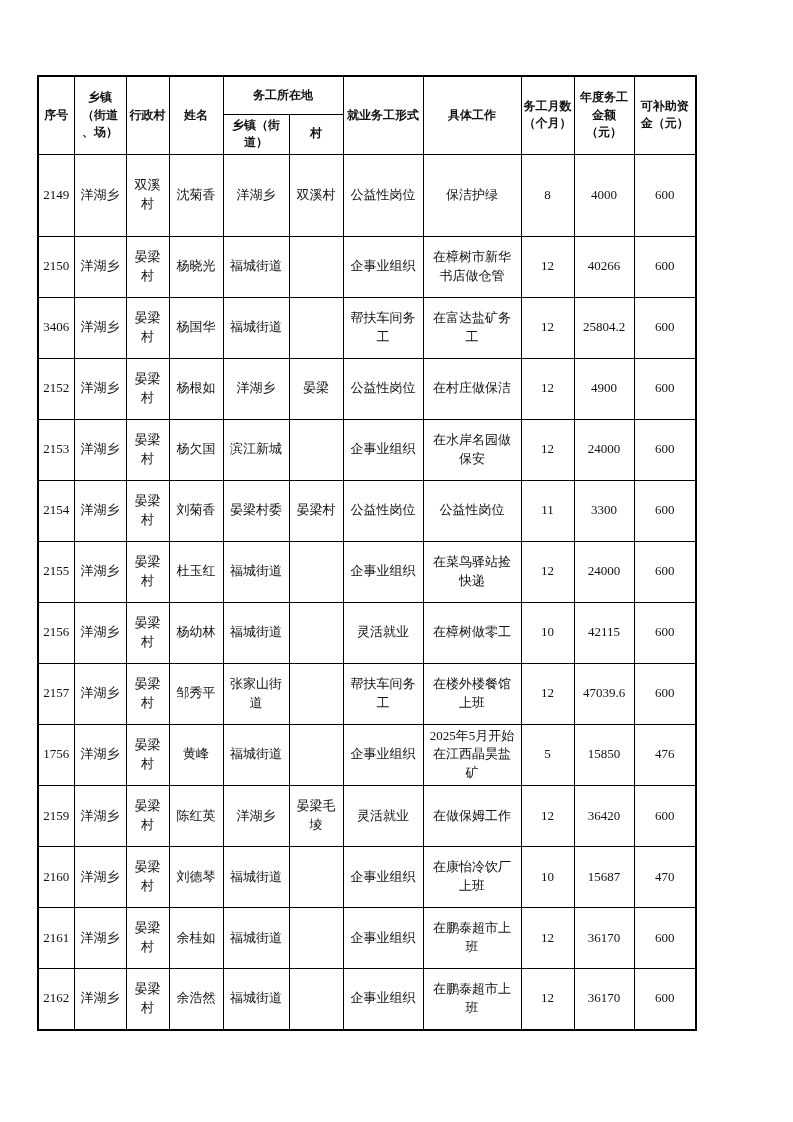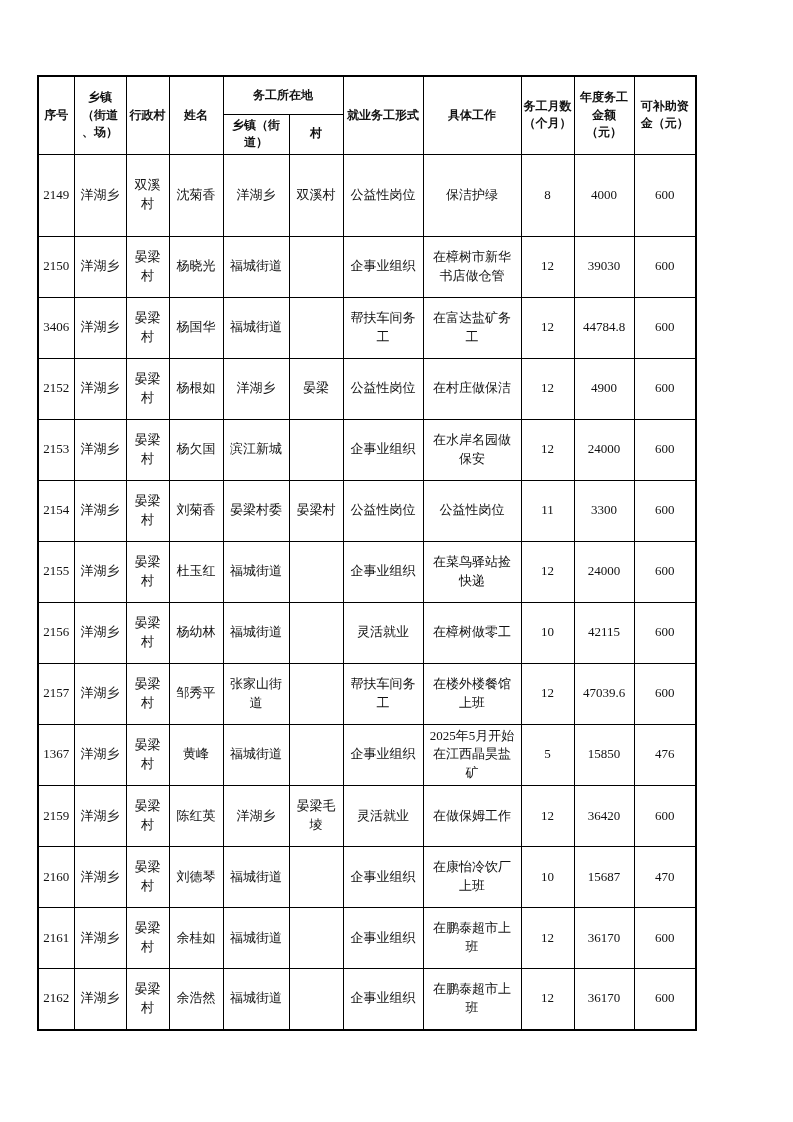--- a/index.html
+++ b/index.html
@@ -98,34 +98,34 @@
         <tr>
           <td class="c-serial">2150</td>
           <td class="c-township">洋湖乡</td>
           <td class="c-village">晏梁村</td>
           <td class="c-name">杨晓光</td>
           <td class="c-work-township">福城街道</td>
           <td class="c-work-village"></td>
           <td class="c-form">企事业组织</td>
           <td class="c-job">在樟树市新华书店做仓管</td>
           <td class="c-months">12</td>
-          <td class="c-amount">39030</td>
+          <td class="c-amount">40266</td>
           <td class="c-subsidy">600</td>
         </tr>
         <tr>
           <td class="c-serial">3406</td>
           <td class="c-township">洋湖乡</td>
           <td class="c-village">晏梁村</td>
           <td class="c-name">杨国华</td>
           <td class="c-work-township">福城街道</td>
           <td class="c-work-village"></td>
           <td class="c-form">帮扶车间务工</td>
           <td class="c-job">在富达盐矿务工</td>
           <td class="c-months">12</td>
-          <td class="c-amount">44784.8</td>
+          <td class="c-amount">25804.2</td>
           <td class="c-subsidy">600</td>
         </tr>
         <tr>
           <td class="c-serial">2152</td>
           <td class="c-township">洋湖乡</td>
           <td class="c-village">晏梁村</td>
           <td class="c-name">杨根如</td>
           <td class="c-work-township">洋湖乡</td>
           <td class="c-work-village">晏梁</td>
           <td class="c-form">公益性岗位</td>
@@ -193,21 +193,21 @@
           <td class="c-name">邹秀平</td>
           <td class="c-work-township">张家山街道</td>
           <td class="c-work-village"></td>
           <td class="c-form">帮扶车间务工</td>
           <td class="c-job">在楼外楼餐馆上班</td>
           <td class="c-months">12</td>
           <td class="c-amount">47039.6</td>
           <td class="c-subsidy">600</td>
         </tr>
         <tr>
-          <td class="c-serial">1367</td>
+          <td class="c-serial">1756</td>
           <td class="c-township">洋湖乡</td>
           <td class="c-village">晏梁村</td>
           <td class="c-name">黄峰</td>
           <td class="c-work-township">福城街道</td>
           <td class="c-work-village"></td>
           <td class="c-form">企事业组织</td>
           <td class="c-job">2025年5月开始在江西晶昊盐矿</td>
           <td class="c-months">5</td>
           <td class="c-amount">15850</td>
           <td class="c-subsidy">476</td>

